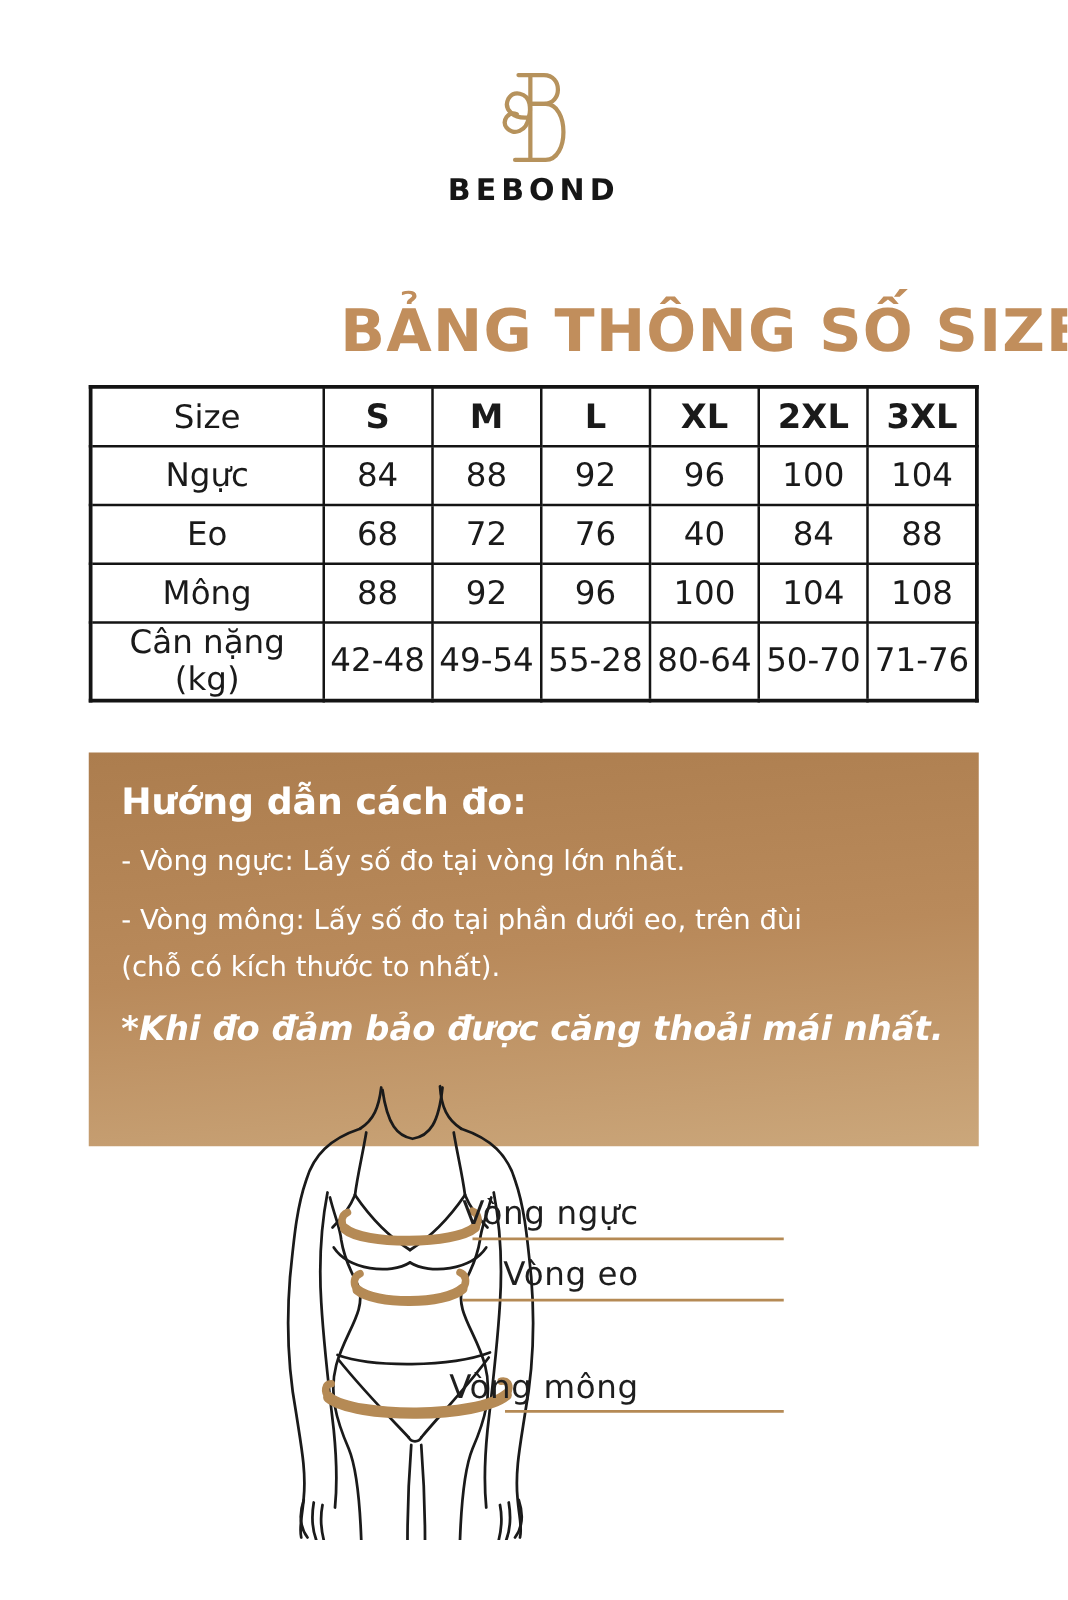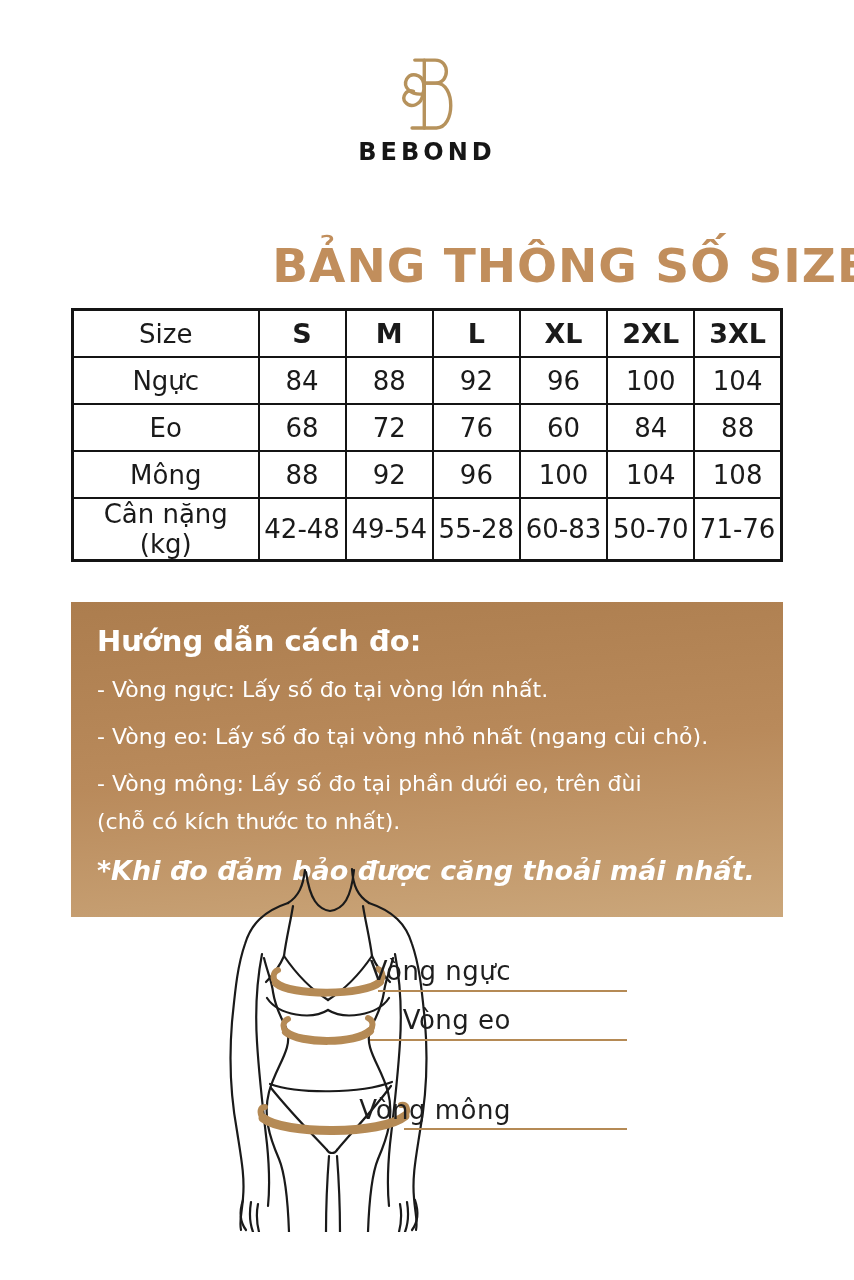--- a/index.html
+++ b/index.html
@@ -98,49 +98,48 @@
         <td>92</td>
         <td>96</td>
         <td>100</td>
         <td>104</td>
       </tr>
       <tr>
         <td>Eo</td>
         <td>68</td>
         <td>72</td>
         <td>76</td>
-        <td>60</td>
+        <td>40</td>
         <td>84</td>
         <td>88</td>
       </tr>
       <tr>
         <td>Mông</td>
         <td>88</td>
         <td>92</td>
         <td>96</td>
         <td>100</td>
         <td>104</td>
         <td>108</td>
       </tr>
       <tr>
         <td>Cân nặng (kg)</td>
         <td>42-48</td>
         <td>49-54</td>
         <td>55-28</td>
-        <td>60-83</td>
+        <td>80-64</td>
         <td>50-70</td>
         <td>71-76</td>
       </tr>
     </tbody>
   </table>
 
   <div class="guide-box">
     <div class="guide-heading">Hướng dẫn cách đo:</div>
     <div class="guide-line">- Vòng ngực: Lấy số đo tại vòng lớn nhất.</div>
-    <div class="guide-line">- Vòng eo: Lấy số đo tại vòng nhỏ nhất (ngang cùi chỏ).</div>
     <div class="guide-line">- Vòng mông: Lấy số đo tại phần dưới eo, trên đùi</div>
     <div class="guide-line wrap-cont">(chỗ có kích thước to nhất).</div>
     <div class="guide-note">*Khi đo đảm bảo được căng thoải mái nhất.</div>
   </div>
 
   <div class="diagram">
     <svg width="854" height="368" viewBox="0 0 854 368">
 
       <g fill="none" stroke="#1a1a1a" stroke-width="2.2" stroke-linecap="round" stroke-linejoin="round">
         <path d="M305,6 C303,22 299,32 288,39"></path>

